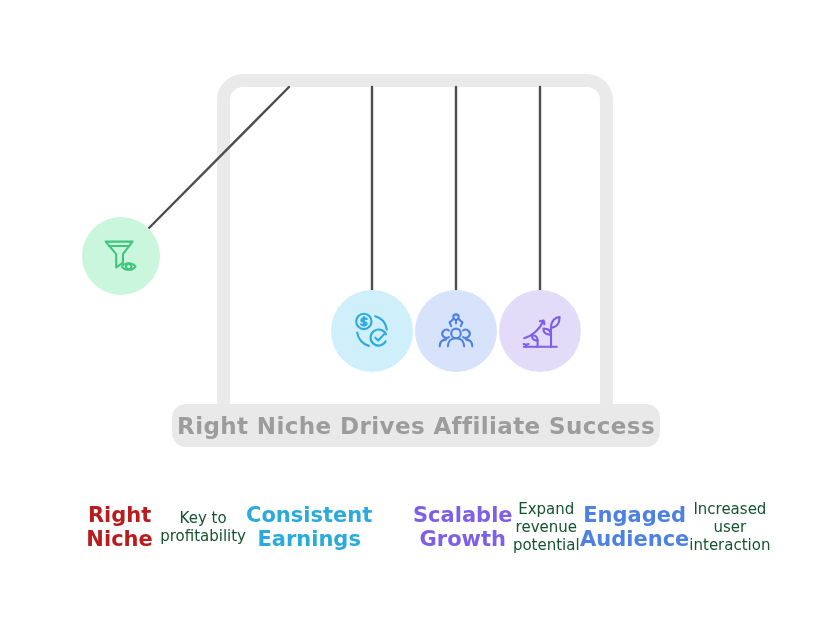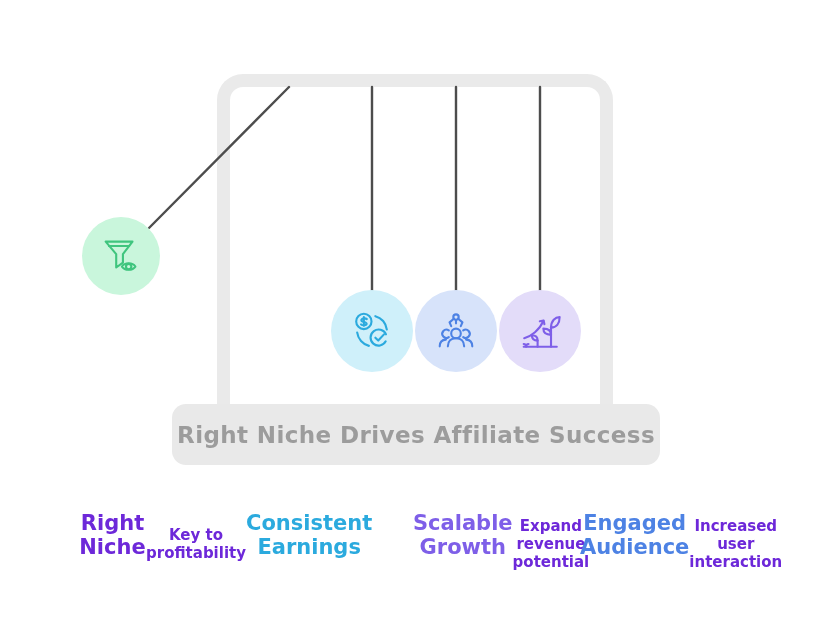--- a/index.html
+++ b/index.html
@@ -35,42 +35,42 @@
   }
   .ball-green  { left:82px;  top:217px; width:78px; height:78px; }
   .ball-cyan   { left:331px; top:290px; width:82px; height:82px; }
   .ball-blue   { left:415px; top:290px; width:82px; height:82px; }
   .ball-purple { left:499px; top:290px; width:82px; height:82px; }
   .ball svg { display:block; }
   .icon-stroke { fill:none; stroke:currentColor; stroke-width:2.2; stroke-linecap:round; stroke-linejoin:round; }
 
   
   .base-plate {
-    position:absolute; left:172px; top:404px; width:488px; height:61px;
+    position:absolute; left:172px; top:404px; width:488px; height:43px;
     background:#e9e9e9; border-radius:14px;
     display:flex; align-items:center; justify-content:center;
     z-index:4;
   }
   .base-title {
     color:#9c9c9c; font-size:23px; font-weight:bold; letter-spacing:0.4px;
     white-space:nowrap;
   }
 
   
   .legend {
     position:absolute; left:79px; top:494px; width:668px;
     display:flex; z-index:5;
   }
   .legend-col { width:167px; display:flex; flex-direction:row; align-items:center; text-align:center; }
   .legend-title {
     height:53px; display:flex; align-items:flex-end; justify-content:center;
     font-size:21px; font-weight:bold; line-height:24px; white-space:pre-line;
   }
   .legend-sub {
-    margin-top:23px; color:#6d28d9; font-size:15px; line-height:18px; white-space:pre-line;font-weight:bold;
+    margin-top:6px; color:#14532d; font-size:15px; line-height:18px; white-space:pre-line;
   }
 </style>
 </head>
 <body>
 
 <div class="canvas">
 
   <div class="frame"></div>
 
   <svg class="strings" viewBox="0 0 830 644">
@@ -137,21 +137,21 @@
       </svg>
     </span>
   </div>
 
   <div class="base-plate">
     <span class="base-title">Right Niche Drives Affiliate Success</span>
   </div>
 
   <div class="legend">
     <div class="legend-col">
-      <div class="legend-title" style="color: #6d28d9;">Right Niche</div>
+      <div class="legend-title" style="color: #b91c1c;">Right Niche</div>
       <div class="legend-sub">Key to profitability</div>
     </div>
     <div class="legend-col">
       <div class="legend-title" style="color: rgb(43, 170, 222);">Consistent
 Earnings</div>
     </div>
     <div class="legend-col">
       <div class="legend-title" style="color: rgb(126, 95, 232);">Scalable
 Growth</div>
       <div class="legend-sub">Expand revenue

